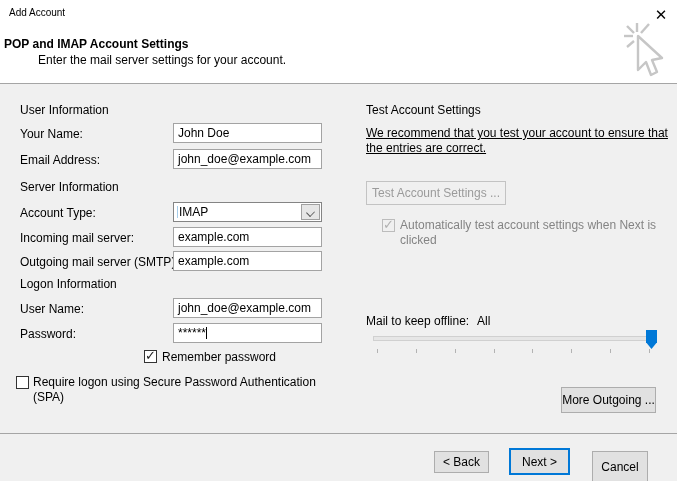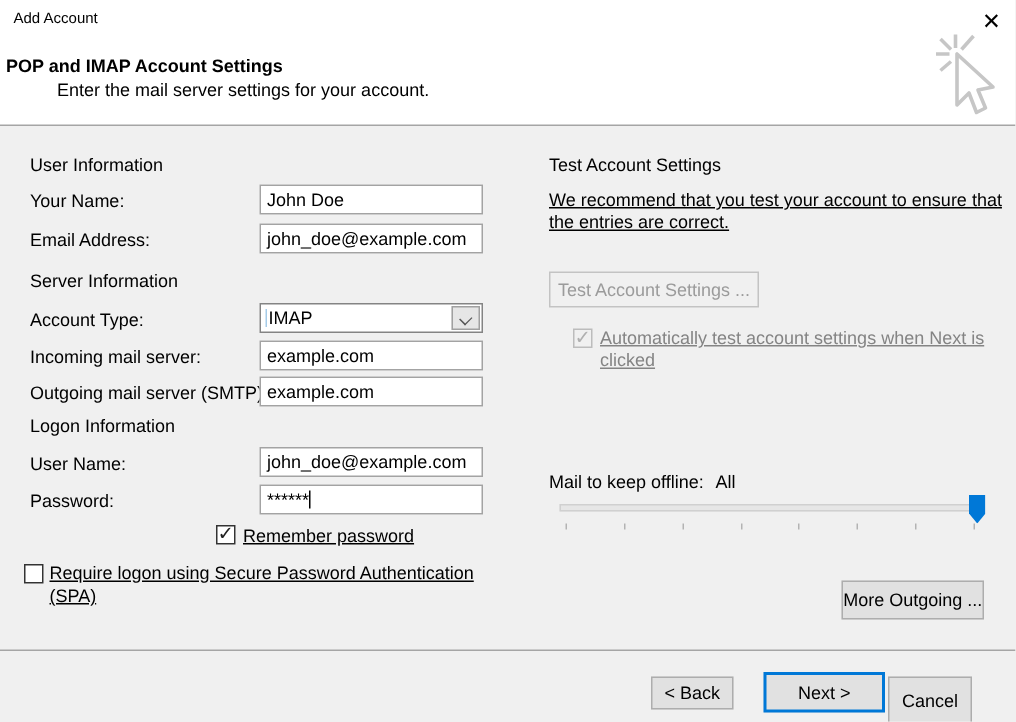--- a/index.html
+++ b/index.html
@@ -44,21 +44,21 @@
                     border-left:1px solid #565656; border-bottom:1px solid #565656;
                     transform:rotate(-45deg) scaleY(0.8); transform-origin:center; }
 
   
   .checkbox { position:absolute; width:13px; height:13px; background:#fff;
               border:1px solid #333333; text-align:center; }
   .checkbox .mark { position:absolute; left:0px; top:-3px; font-size:13px;
                     font-weight:bold; color:#212121; }
   .checkbox.disabled { border-color:#bcbcbc; background:#f0f0f0; }
   .checkbox.disabled .mark { color:#b0b0b0; }
-  .cb-label { position:absolute; line-height:15px;text-decoration:underline; }
+  .cb-label { position:absolute; line-height:15px; }
   .gray-text { color:#848484; }
 
   
   .btn { position:absolute; background:#e1e1e1; border:1px solid #adadad;
          font-size:12px; text-align:center; color:#000;
          display:flex; align-items:center; justify-content:center; cursor:default; }
   .btn.disabled { background:#f0f0f0; border-color:#c3c3c3; color:#9b9b9b; }
   .btn.focused { border:2px solid #0078d7; }
 
   
@@ -163,15 +163,15 @@
       <div class="tick" style="left: 200.286px;"></div>
       <div class="tick" style="left: 239.143px;"></div>
       <div class="tick" style="left: 278px;"></div>
     </div>
 </div>
 
 <div class="btn" style="left:561px; top:387px; width:95px; height:26px">More Outgoing ...</div>
 
 <div class="footer">
   <div class="btn" style="left:434px; top:17px; width:55px; height:22px">&lt; Back</div>
-  <div class="btn focused" style="left:509px; top:14px; width:81px; height:27px">Next &gt;</div>
+  <div class="btn focused" style="left:509px; top:14px; width:61px; height:27px">Next &gt;</div>
   <div class="btn" style="left:592px; top:17px; width:56px; height:32px">Cancel</div>
 </div>
 
 </body></html>

